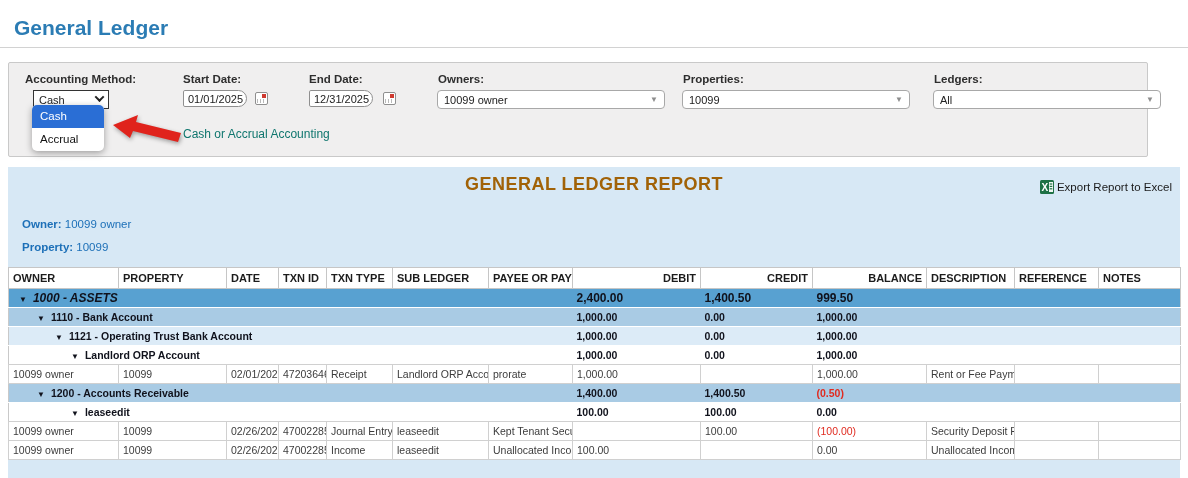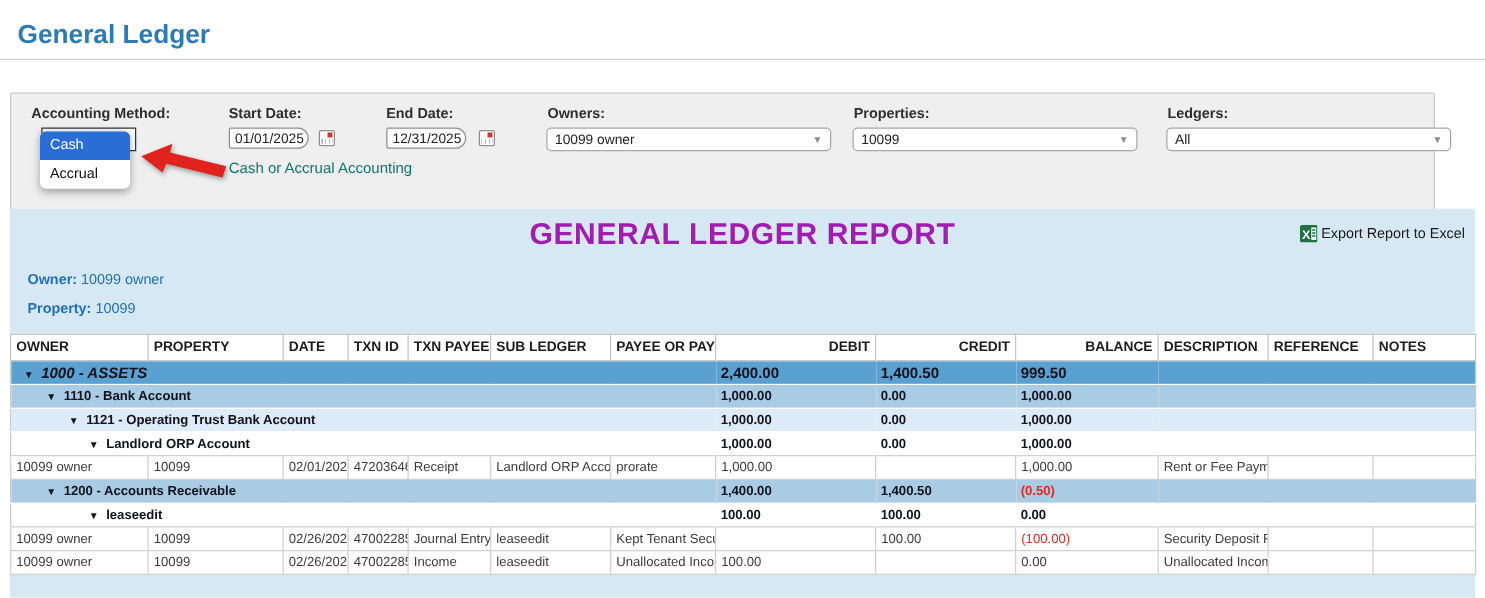--- a/index.html
+++ b/index.html
@@ -4,21 +4,21 @@
 <style>
   * { margin:0; padding:0; box-sizing:border-box; }
   html,body { width:1188px; height:478px; background:#fff; overflow:hidden;
               font-family:"Liberation Sans", sans-serif; position:relative; }
 
   
   .page-title { position:absolute; left:14px; top:16px; font-size:21px; font-weight:bold; color:#2b7cb4; }
   .title-rule { position:absolute; left:0; top:47px; width:1188px; border-top:1px solid #d2d2d2; }
 
   
-  .filter-bar { position:absolute; left:8px; top:74px; width:1140px; height:95px;
+  .filter-bar { position:absolute; left:8px; top:62px; width:1140px; height:95px;
                 background:#f0efef; border:1px solid #c9c9c9; border-radius:2px; }
   .f-label { position:absolute; font-size:11.5px; font-weight:bold; color:#2e2e2e; white-space:nowrap; }
   .f-ctrl  { position:absolute; background:#fff; font-size:11px; color:#222; }
 
   .sel-native { left:24px; top:27px; width:76px; height:19px; border:1px solid #333;
                 display:flex; align-items:center; padding:0 5px; justify-content:space-between; cursor:pointer;}
   .chev { width:7px; height:7px; border-left:2px solid #222; border-bottom:2px solid #222;
           transform:rotate(-45deg) translate(1px,-1px); margin-top:-3px; }
 
   .date-input { top:27px; width:64px; height:17px; border:1px solid #8f8f8f;
@@ -47,21 +47,21 @@
   .dd-list .opt { height:23px; line-height:23px; padding-left:8px; font-size:11.5px; color:#111; cursor:pointer; }
   .dd-list .opt.sel { background:#2a6ed5; color:#fff; }
 
   
   .anno-arrow { position:absolute; left:112px; top:114px; width:70px; height:30px; z-index:25;
                 filter:drop-shadow(1px 2px 2px rgba(0,0,0,0.35)); }
   .anno-text { position:absolute; left:183px; top:127px; font-size:12px; color:#0f766e; z-index:25; }
 
   
   .report { position:absolute; left:8px; top:167px; width:1172px; height:311px; background:#d7e8f5; }
-  .r-title { text-align:center; padding-top:7px; font-size:24px; font-weight:bold; color:#a21caf; letter-spacing:0.5px; }
+  .r-title { text-align:center; padding-top:7px; font-size:18px; font-weight:bold; color:#a16207; letter-spacing:0.5px; }
   .r-sub { text-align:center; margin-top:3px; font-size:12.5px; font-weight:bold; color:#2e81ba; }
   .r-sub .basis { margin-left:12px; }
   .export { position:absolute; right:8px; top:13px; display:flex; align-items:center; cursor:pointer; }
   .export .xl { width:14px; height:14px; position:relative; margin-right:3px; }
   .export span.lbl { font-size:11.5px; color:#1a1a1a; }
   .r-owner { position:absolute; left:14px; top:51px; font-size:11.5px; color:#1d70b8; }
   .r-prop  { position:absolute; left:14px; top:74px; font-size:11.5px; color:#1d70b8; }
   .r-owner b, .r-prop b { font-weight:bold; }
 
   
@@ -181,21 +181,21 @@
         <col style="width: 88px;">
         <col style="width: 84px;">
         <col style="width: 82px;">
       </colgroup>
     <thead>
         <tr>
           <th>OWNER</th>
           <th>PROPERTY</th>
           <th>DATE</th>
           <th>TXN ID</th>
-          <th>TXN PAYEE</th>
+          <th>TXN TYPE</th>
           <th>SUB LEDGER</th>
           <th>PAYEE OR PAYER</th>
           <th class="num">DEBIT</th>
           <th class="num">CREDIT</th>
           <th class="num">BALANCE</th>
           <th>DESCRIPTION</th>
           <th>REFERENCE</th>
           <th>NOTES</th>
         </tr>
       </thead>

